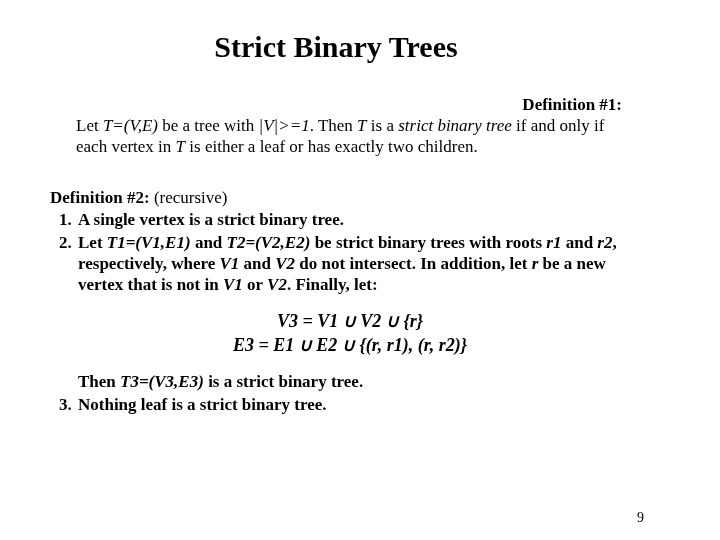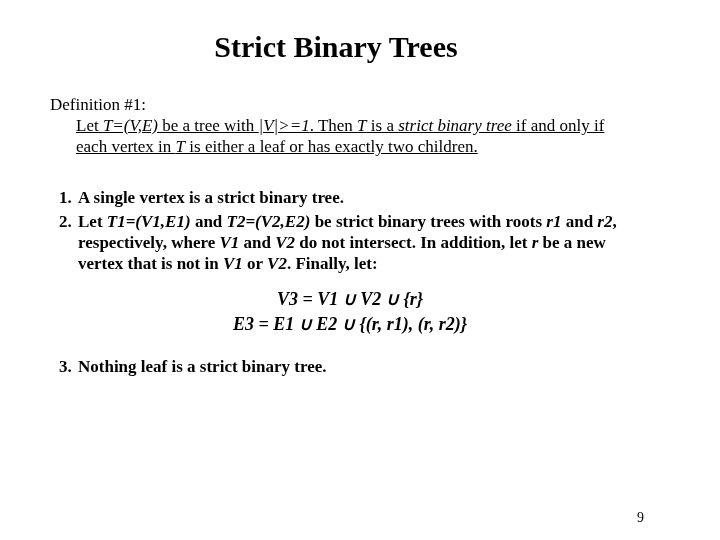--- a/index.html
+++ b/index.html
@@ -20,35 +20,35 @@
     box-sizing: border-box;
     padding: 28px 50px 0 50px;
   }
   h1 {
     text-align: center;
     font-size: 30px;
     font-weight: bold;
     margin: 0 0 28px 0;
   }
   .block { margin-bottom: 30px; }
-  .indent { padding-left: 26px; text-decoration: underline; }
-  .bold { font-weight: normal; }
+  .indent { padding-left: 26px; }
+  .bold { font-weight: bold; text-align: right; }
   .ital { font-style: italic; }
   ol.numlist {
     margin: 0;
     padding-left: 26px;
   }
   ol.numlist > li {
     padding-left: 2px;
     margin-bottom: 2px;
     font-weight: bold;
   }
   .eqns {
     text-align: center;
-    margin: 14px 0 21px 0;
+    margin: 14px 0 14px 0;
     font-size: 18px;
   }
   .eqns .line { margin: 2px 0; }
   .pagenum {
     position: absolute;
     right: 28px;
     bottom: 14px;
     font-size: 14px;
   }
 </style>
@@ -60,32 +60,38 @@
   <h1>Strict Binary Trees</h1>
 
   <div class="block">
     <div class="bold">Definition #1:</div>
     <div class="indent">
       <span>Let </span><span class="ital">T=(V,E)</span><span> be a tree with </span><span class="ital">|V|&gt;=1</span><span>. Then </span><span class="ital">T</span><span> is a </span><span class="ital">strict binary tree</span><span> if and only if each vertex in </span><span class="ital">T</span><span> is either a leaf or has exactly two children.</span>
     </div>
   </div>
 
   <div class="block">
+    <div>
+      <span class="bold">Definition #2:</span><span> (recursive)</span>
+    </div>
     <ol class="numlist">
       <li>
         <span>A single vertex is a strict binary tree.</span>
       </li>
       <li>
         <span>Let </span><span class="ital">T1=(V1,E1)</span><span> and </span><span class="ital">T2=(V2,E2)</span><span> be strict binary trees with roots </span><span class="ital">r1</span><span> and </span><span class="ital">r2</span><span>, respectively, where </span><span class="ital">V1</span><span> and </span><span class="ital">V2</span><span> do not intersect. In addition, let </span><span class="ital">r</span><span> be a new vertex that is not in </span><span class="ital">V1</span><span> or </span><span class="ital">V2</span><span>. Finally, let:</span>
 
         <div class="eqns">
           <div class="line ital">V3 = V1 ∪ V2 ∪ {r}</div>
           <div class="line ital">E3 = E1 ∪ E2 ∪ {(r, r1), (r, r2)}</div>
         </div>
 
+        <div>
+          <span>Then </span><span class="ital">T3=(V3,E3)</span><span> is a strict binary tree.</span>
+        </div>
       </li>
       <li>
         <span>Nothing leaf is a strict binary tree.</span>
       </li>
     </ol>
   </div>
 
   <div class="pagenum">9</div>
 </div>
 

